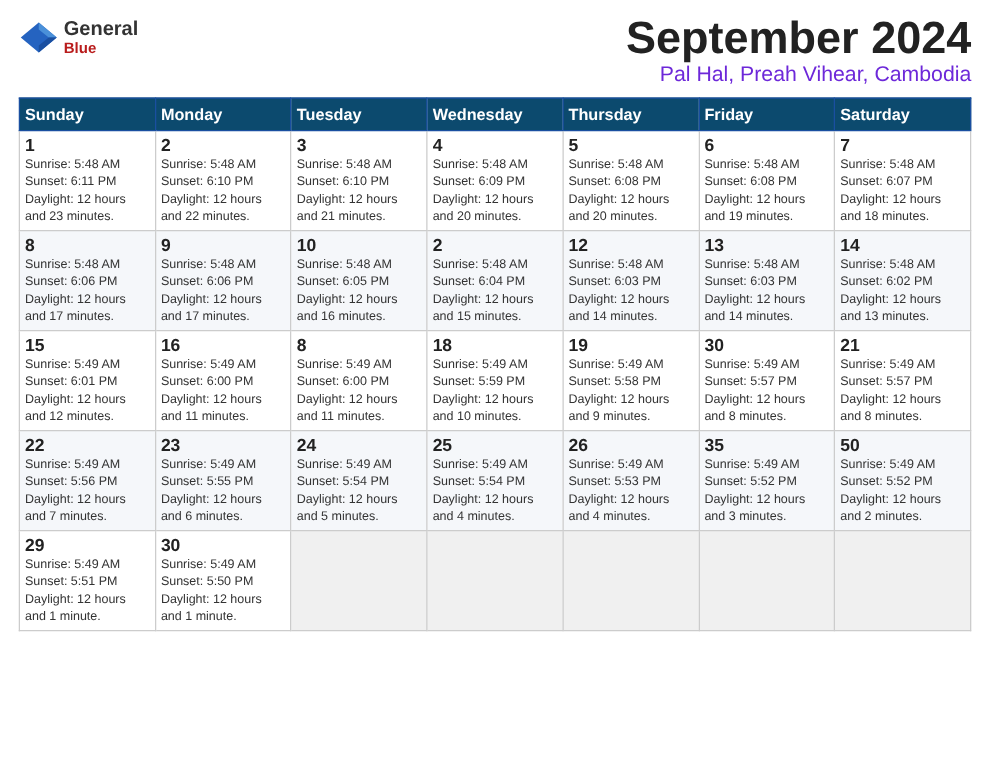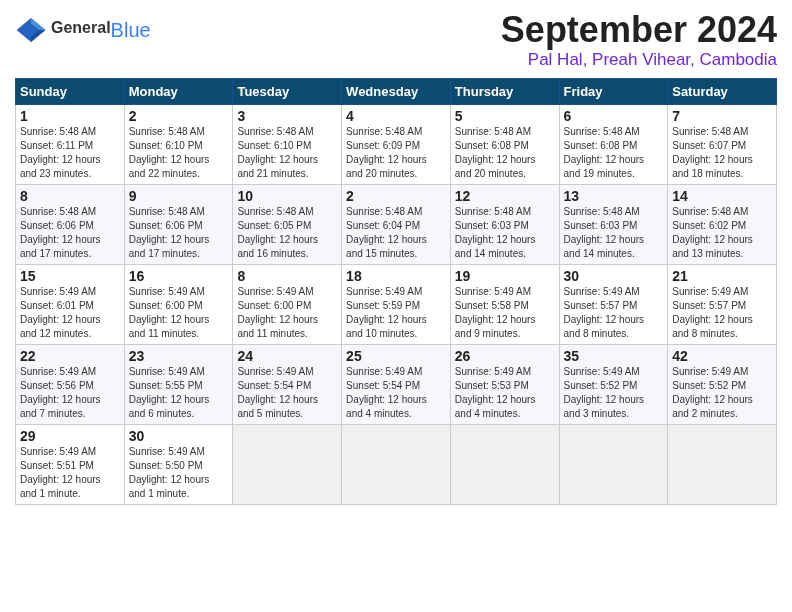--- a/index.html
+++ b/index.html
@@ -20,33 +20,33 @@
       justify-content: space-between;
       margin-bottom: 8px;
     }
     .logo {
       display: flex;
       align-items: center;
       margin-top: 4px;
     }
     .logo-text {
       display: flex;
-      flex-direction: row;
+      flex-direction: column;
       line-height: 1.1;
       justify-content: space-between;
     }
     .logo-general {
       font-size: 16px;
       font-weight: bold;
       color: #333;
     }
     .logo-blue {
-      font-size: 20px;
-      font-weight: normal;
-      color: #3b82f6;
+      font-size: 12px;
+      font-weight: bold;
+      color: #b91c1c;
     }
     .logo-icon {
       width: 32px;
       height: 32px;
       margin-right: 4px;
     }
     .title-area {
       text-align: right;
     }
     .month-title {
@@ -247,21 +247,21 @@
   </td>
           <td>
     <span class="day-num">26</span>
     <span class="cell-text">Sunrise: 5:49 AM<br>Sunset: 5:53 PM<br>Daylight: 12 hours and 4 minutes.</span>
   </td>
           <td>
     <span class="day-num">35</span>
     <span class="cell-text">Sunrise: 5:49 AM<br>Sunset: 5:52 PM<br>Daylight: 12 hours and 3 minutes.</span>
   </td>
           <td>
-    <span class="day-num">42</span>
+    <span class="day-num">50</span>
     <span class="cell-text">Sunrise: 5:49 AM<br>Sunset: 5:52 PM<br>Daylight: 12 hours and 2 minutes.</span>
   </td>
         </tr>
         <tr>
           <td>
     <span class="day-num">29</span>
     <span class="cell-text">Sunrise: 5:49 AM<br>Sunset: 5:51 PM<br>Daylight: 12 hours and 1 minute.</span>
   </td>
           <td>
     <span class="day-num">30</span>

